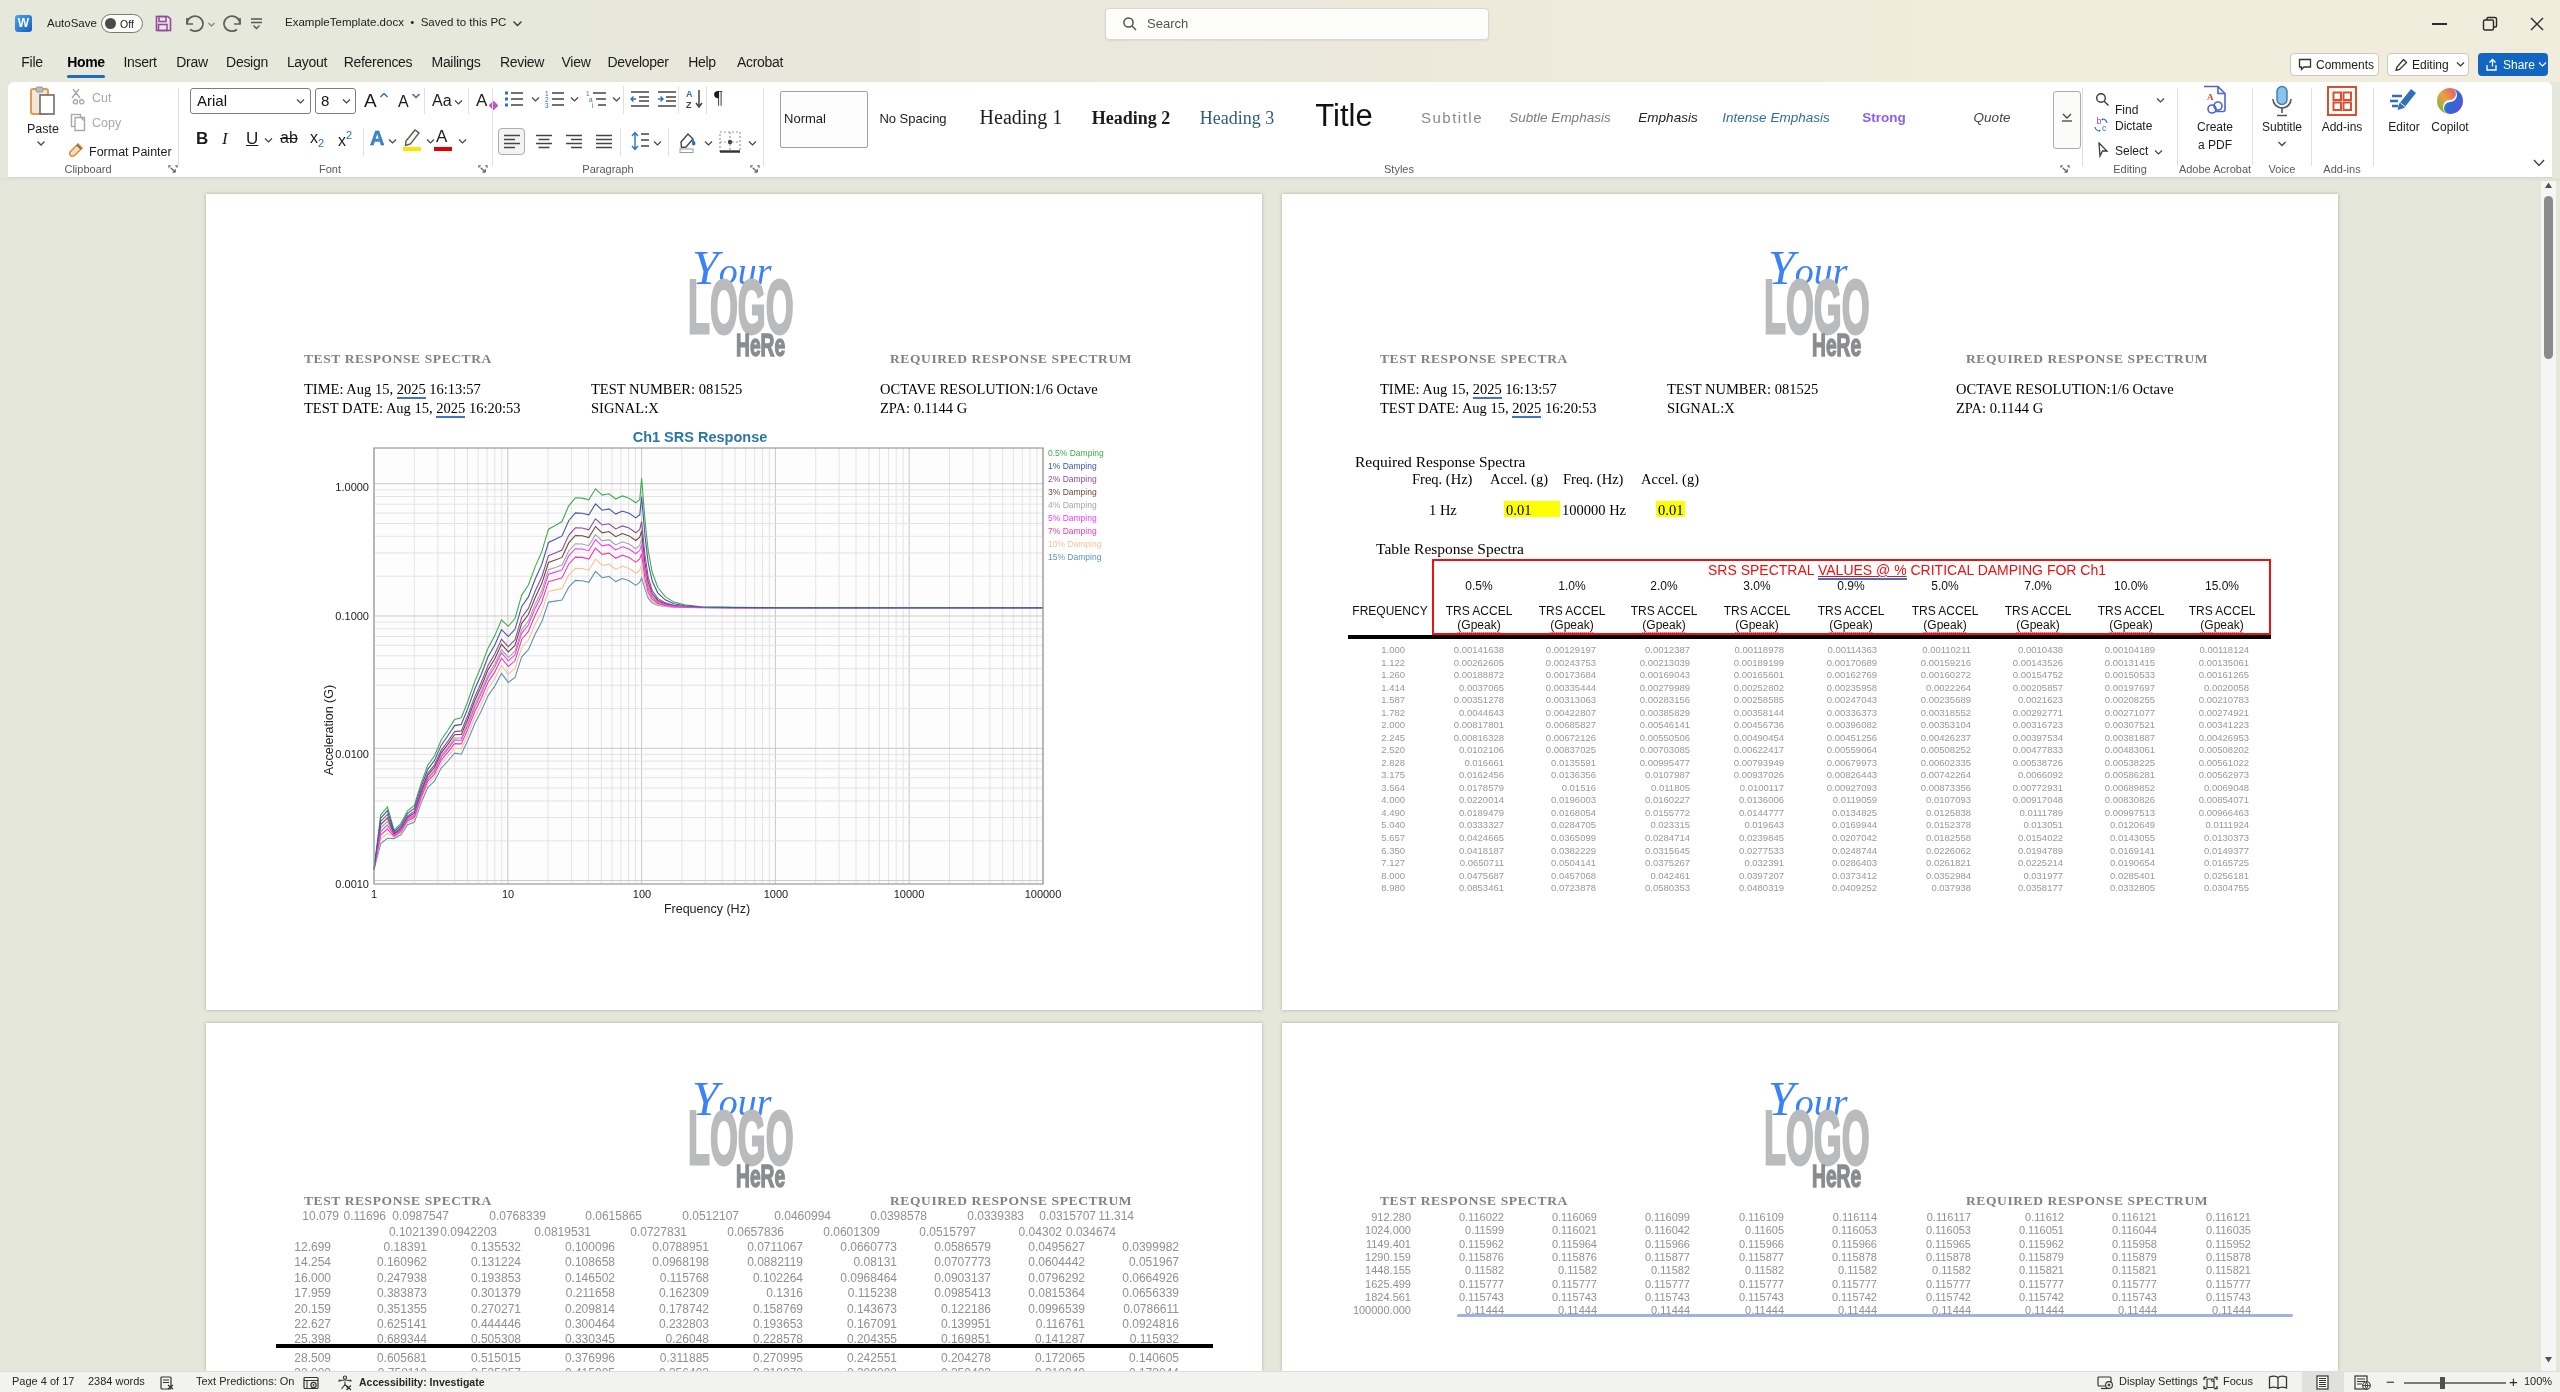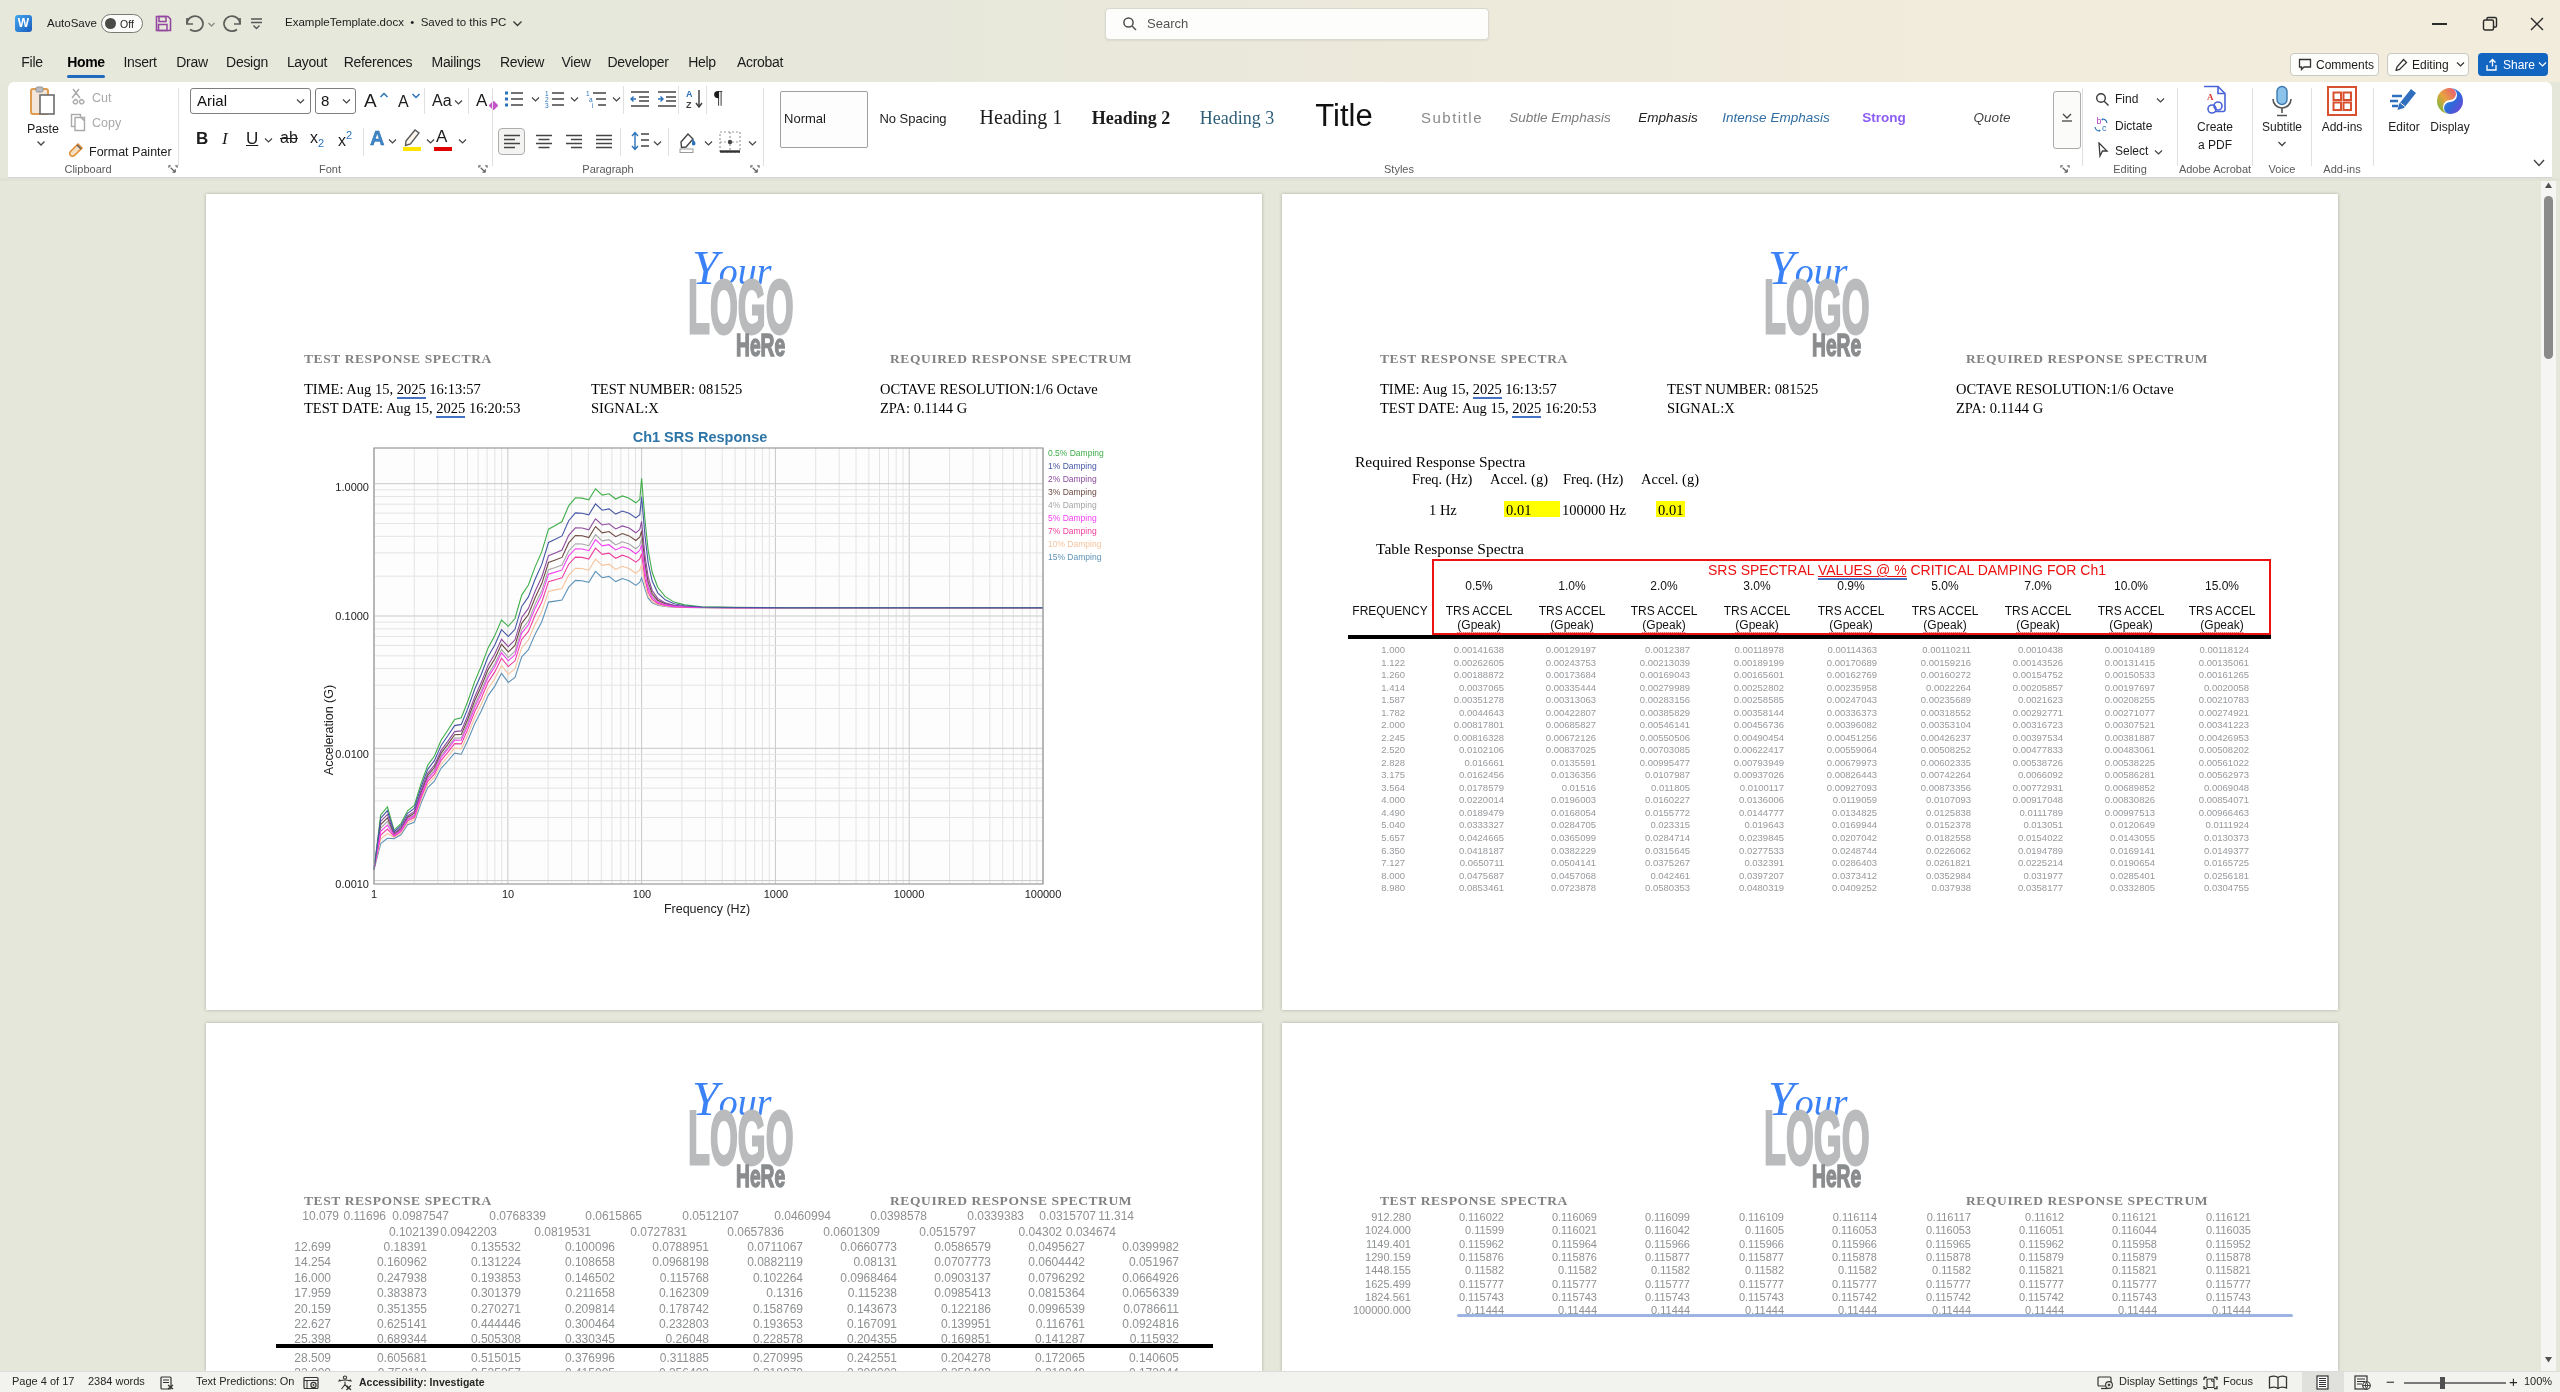--- a/index.html
+++ b/index.html
@@ -344,21 +344,21 @@
   <svg class="abs dlaunch" style="left:2052px;top:83px;" width="11" height="11" viewBox="0 0 11 11">
       <path d="M1 3 V1 h2 M8 1 h2 v2" stroke="#5f5f5f" stroke-width="1.2" fill="none"></path>
       <path d="M3 3 L8 8 M8 8 v-3.2 M8 8 h-3.2" stroke="#5f5f5f" stroke-width="1.3" fill="none"></path>
     </svg>
   <div class="gsep" style="left:2074px;"></div>
 
   <svg class="abs" style="left:2087px;top:10px;" width="15" height="15" viewBox="0 0 15 15">
       <circle cx="6" cy="6" r="4.3" fill="none" stroke="#3b3b3b" stroke-width="1.4"></circle>
       <path d="M9.2 9.2 L13.5 13.5" stroke="#3b3b3b" stroke-width="1.4"></path>
     </svg>
-  <div class="abs" style="left:2107px;top:10px;font-size:12px;color:#1c1c1c;">Find</div>
+  <div class="abs" style="left:2107px;top:21px;font-size:12px;color:#1c1c1c;">Find</div>
   <svg class="abs" style="left:2148px;top:15px;" width="9" height="7" viewBox="0 0 9 7">
       <path d="M1 1.5 L4.5 5 L8 1.5" fill="none" stroke="#444" stroke-width="1.2"></path>
     </svg>
   <svg class="abs" style="left:2085px;top:34px;" width="18" height="18" viewBox="0 0 18 18">
       <text x="3.5" y="8" font-size="9" fill="#b13dbb" font-family="Liberation Sans">b</text>
       <text x="9" y="15" font-size="9" fill="#2a72b9" font-family="Liberation Sans">c</text>
       <path d="M2 11 a5 5 0 0 0 5 4 M14 7 a5 5 0 0 0 -5 -4" fill="none" stroke="#2a72b9" stroke-width="1.2"></path>
       <path d="M6 15.5 l2 -1 l-2 -1 z M10 2.5 l-2 1 l2 1 z" fill="#2a72b9"></path>
     </svg>
   <div class="abs" style="left:2107px;top:37px;font-size:12px;color:#1c1c1c;">Dictate</div>
@@ -422,21 +422,21 @@
         </linearGradient>
       <linearGradient id="cg2" x1="1" y1="0" x2="0" y2="1">
           <stop offset="0" stop-color="#e8537a"></stop>
           <stop offset="0.5" stop-color="#e8a23f"></stop>
           <stop offset="1" stop-color="#58c03f"></stop>
         </linearGradient>
     </defs>
     <path d="M15 2 a13 13 0 0 1 0 26 a6 6 0 0 1 0 -12 a7 7 0 0 0 0 -14 z" fill="url(#cg1)"></path>
     <path d="M15 28 a13 13 0 0 1 0 -26 a6 6 0 0 1 0 12 a7 7 0 0 0 0 14 z" fill="url(#cg2)"></path>
   </svg>
-  <div class="abs" style="left:2442px;top:38px;font-size:12px;color:#1c1c1c;transform:translateX(-50%);">Display</div>
+  <div class="abs" style="left:2442px;top:38px;font-size:12px;color:#1c1c1c;transform:translateX(-50%);">Copilot</div>
   <svg class="abs" style="left:2524px;top:76px;" width="14" height="10" viewBox="0 0 14 10">
       <path d="M2 2 L7 7.5 L12 2" fill="none" stroke="#444" stroke-width="1.4"></path>
     </svg>
 </div>
 <div id="ribbonstrip"></div>
 <div id="doc">
   <div class="page" id="p1" style="left:206px; top:13px; width:1056px; height:816px;">
     <div class="logo" style="left:482px;top:58px;">
         <div class="your"><span style="font-size:48px;">Y</span>our</div>
         <div class="big">LOGO</div>

